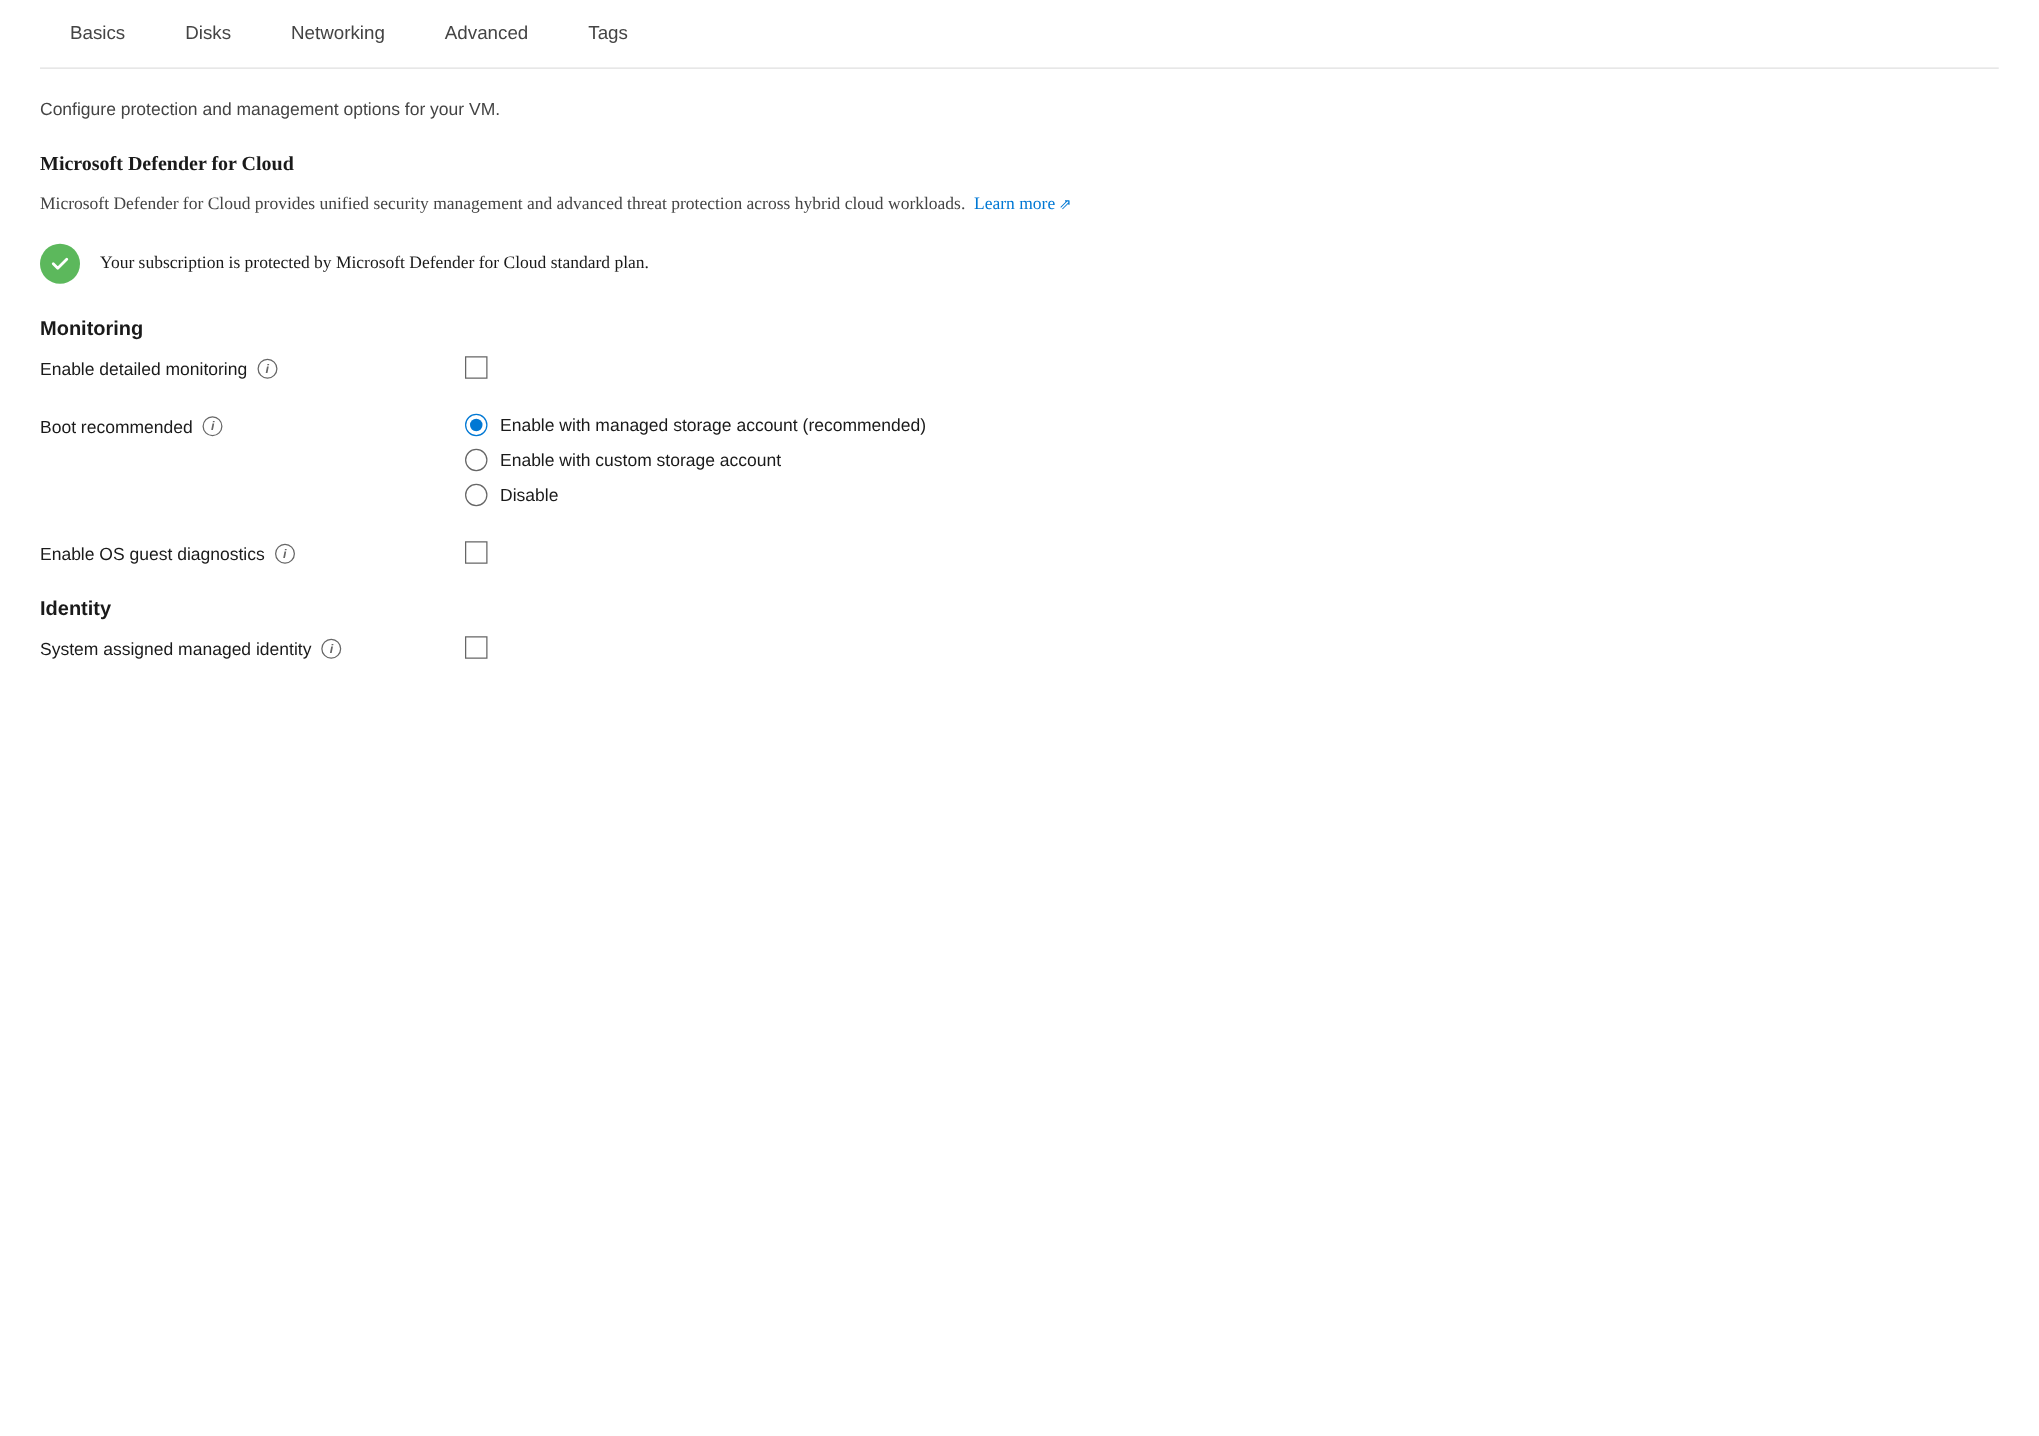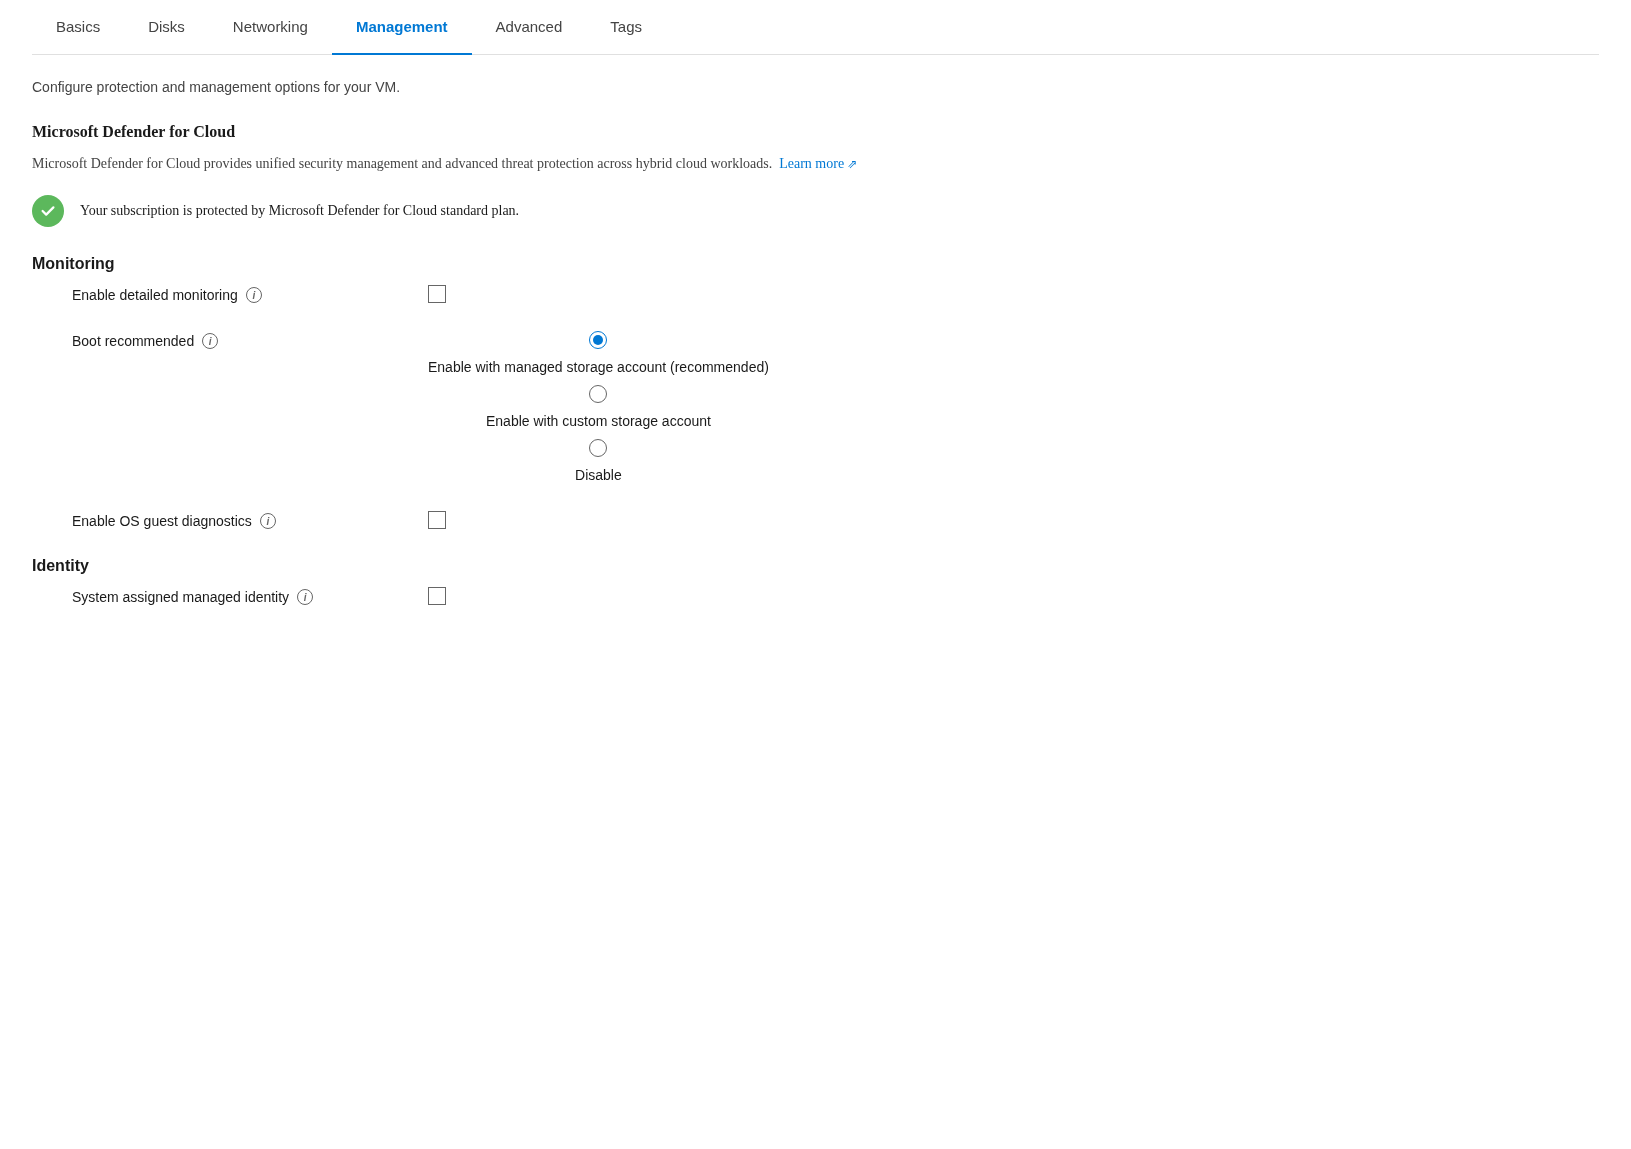--- a/index.html
+++ b/index.html
@@ -105,22 +105,21 @@
     .status-text {
       font-size: 14px;
       color: #1a1a1a;
     }
 
     
     .form-row {
       display: flex;
       align-items: flex-start;
       margin-bottom: 28px;
-      gap: 36px;
-      margin-left: 40px;
+      gap: 20px;
     }
     .form-label {
       display: flex;
       align-items: center;
       gap: 8px;
       min-width: 320px;
       font-size: 14px;
       color: #1a1a1a;
       padding-top: 2px;
     }
@@ -159,21 +158,20 @@
     }
 
     
     .radio-option {
       display: flex;
       align-items: center;
       gap: 10px;
       cursor: pointer;
       font-size: 14px;
       color: #1a1a1a;
-      flex-direction: column;
     }
     .radio-outer {
       width: 18px;
       height: 18px;
       border: 1.5px solid #666;
       border-radius: 50%;
       display: flex;
       align-items: center;
       justify-content: center;
       flex-shrink: 0;
@@ -201,21 +199,20 @@
   </style>
 </head>
 <body>
 
 <div class="container">
 
   <nav class="tabs">
     <div class="tab">Basics</div>
     <div class="tab">Disks</div>
     <div class="tab">Networking</div>
-    <div class="tab active">Management</div>
     <div class="tab">Advanced</div>
     <div class="tab">Tags</div>
   </nav>
 
   <p class="page-description">Configure protection and management options for your VM.</p>
 
   <div class="defender-section">
     <h2 class="section-heading">Microsoft Defender for Cloud</h2>
     <p class="defender-desc">
       <span>Microsoft Defender for Cloud provides unified security management and advanced threat protection across hybrid cloud workloads.</span>

